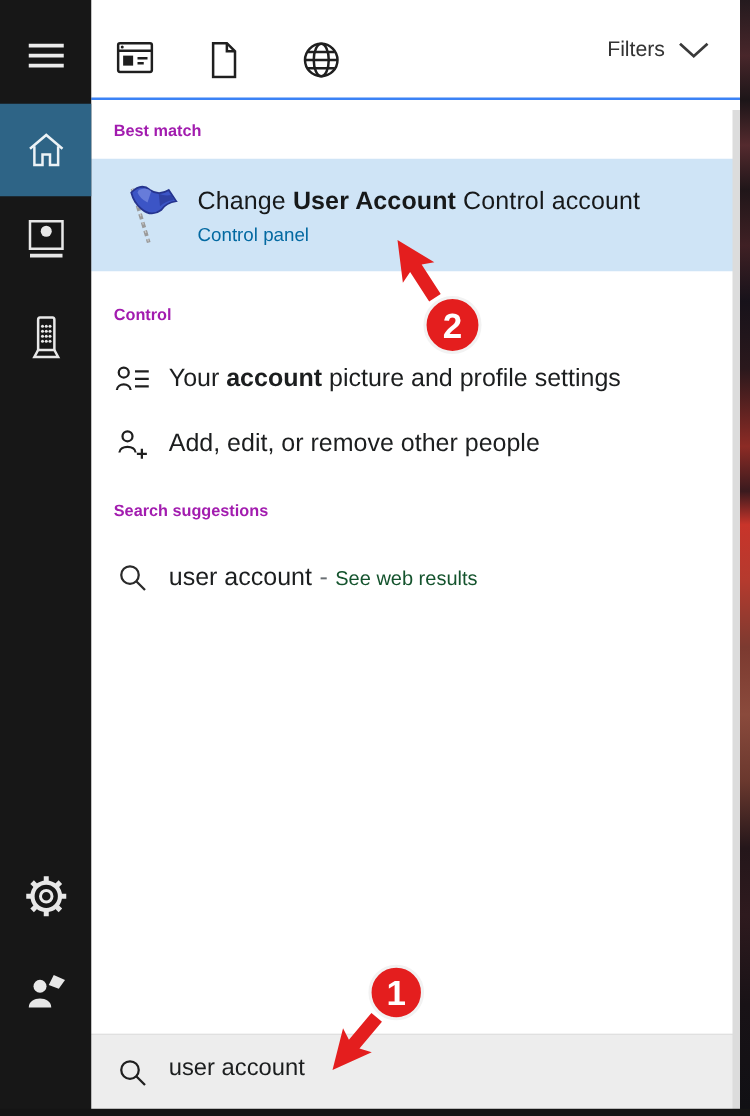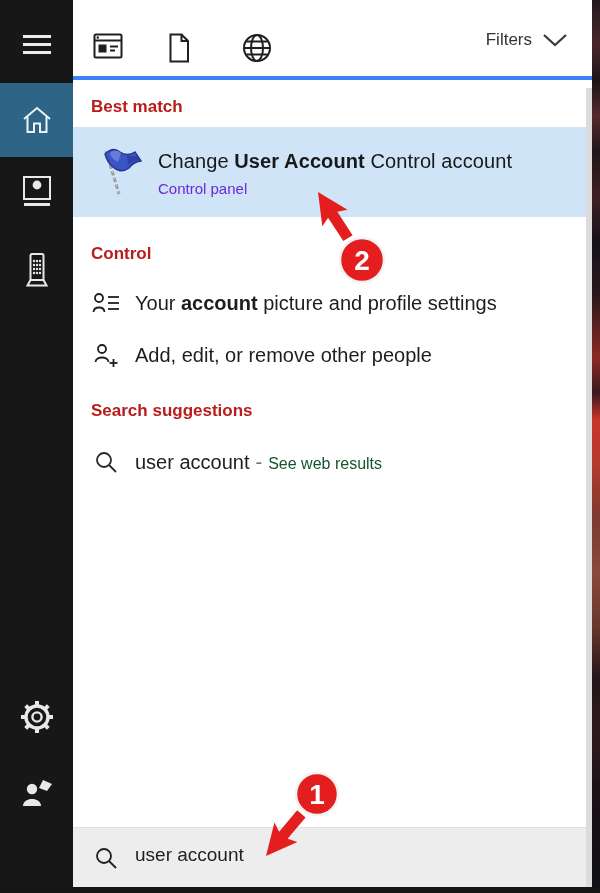--- a/index.html
+++ b/index.html
@@ -31,44 +31,44 @@
   .sb-device{ top:246px; height:48px; }
   .sb-gear{ top:696px; height:42px; }
   .sb-feedback{ top:770px; height:46px; }
   
   .content{
     position:absolute; left:73px; top:0; width:519px; height:893px;
     background:#ffffff; z-index:4;
   }
   .topbar{
     position:absolute; left:0; top:0; width:519px; height:80px;
-    border-bottom:4px solid #3b82f6; background:#fff;
+    border-bottom:2px solid #3b82f6; background:#fff;
   }
   .tb-icon{ position:absolute; top:33px; cursor:pointer; }
   .tb-apps{ left:20px; }
   .tb-doc{ left:93px; }
   .tb-web{ left:169px; }
   .filters{
     position:absolute; right:24px; top:30px; display:flex; align-items:center; gap:10px;
     cursor:pointer; color:#333; font-size:17px;
   }
   .section-header{
-    position:absolute; left:18px; font-size:17px; font-weight:bold; color:#b91c1c;
+    position:absolute; left:18px; font-size:13px; font-weight:bold; color:#a21caf;
   }
   .h-best{ top:97px; }
   .h-settings{ top:244px; }
   .h-sugg{ top:401px; }
   .best-row{
     position:absolute; left:0; top:127px; width:519px; height:90px;
     background:#cfe4f6; cursor:pointer;
   }
   .best-flag{ position:absolute; left:18px; top:17px; }
   .best-text{ position:absolute; left:85px; top:23px; }
   .best-title{ font-size:20px; color:#17191a; letter-spacing:.1px; }
-  .best-sub{ font-size:15px; color:#6d28d9; margin-top:7px; }
+  .best-sub{ font-size:15px; color:#0369a1; margin-top:7px; }
   .list-row{
     position:absolute; left:0; width:541px; height:44px; cursor:pointer;
     display:flex; align-items:center;
   }
   .row-s1{ top:281px; }
   .row-s2{ top:333px; }
   .row-sugg{ top:440px; }
   .row-icon{ position:absolute; left:18px; width:30px; display:flex; justify-content:center; }
   .row-text{ position:absolute; left:62px; font-size:20px; color:#1c1e1f; white-space:nowrap; }
   .row-text .hint{ font-size:16px; color:#14532d; }

